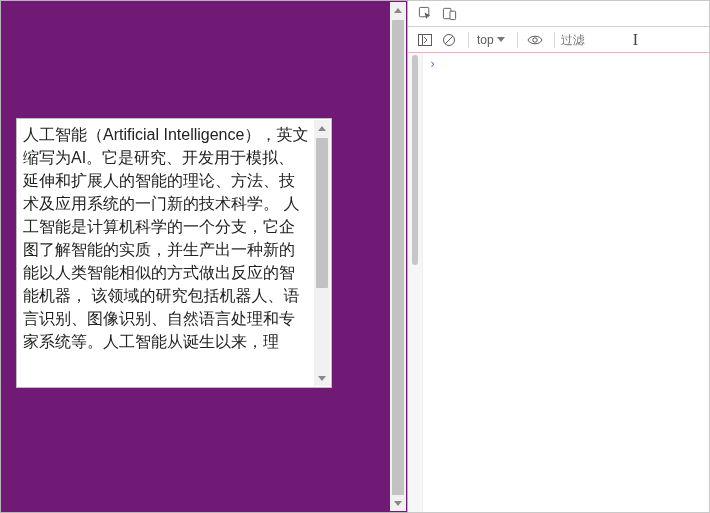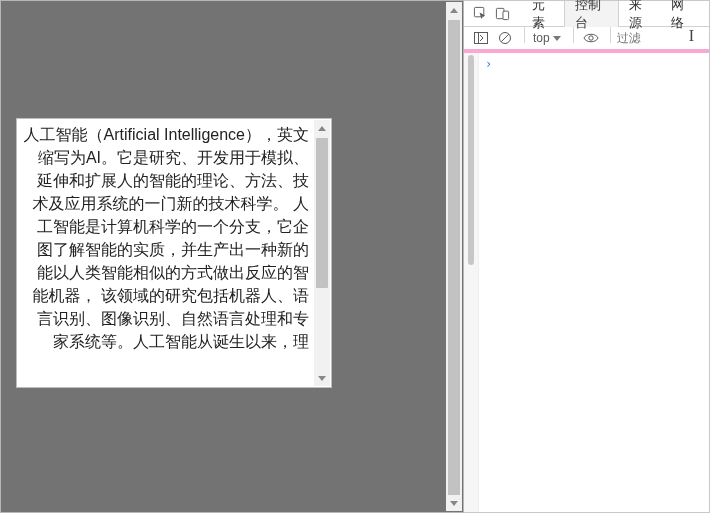--- a/index.html
+++ b/index.html
@@ -1,26 +1,25 @@
 <!DOCTYPE html>
 <html><head>
 <meta charset="utf-8">
 <style>
   * { box-sizing: border-box; margin: 0; padding: 0; }
   html, body { width: 710px; height: 513px; overflow: hidden; font-family: Arial, "Microsoft YaHei", sans-serif; }
   body { display: flex; background: #fff; }
 
   
   .viewport {
-    width: 464px;
+    width: 408px;
     height: 513px;
     border: 1px solid #b6b6b6;
     position: relative;
-    background: #737373;
-    text-align: right;
+    background: #701a75;
   }
   .viewport-scrollbar {
     position: absolute;
     top: 1px; right: 1px; bottom: 1px;
     width: 16px;
     background: #f1f1f1;
   }
   .vs-btn {
     position: absolute;
     left: 0; right: 0;
@@ -124,22 +123,23 @@
     cursor: default;
   }
   .tab.active {
     background: #f3f3f3;
     border-left: 1px solid #d1d1d1;
     border-right: 1px solid #d1d1d1;
   }
 
   .dt-row2 {
     height: 26px;
-    border-bottom: 4px solid #f9a8d4;
-    display: flex;
+    border-bottom: 1px solid #f9a8d4;
+    display: flex;
+    align-items: center;
     padding: 0 6px;
   }
   .context-sel {
     display: flex;
     align-items: center;
     color: #5a5a5a;
     margin: 0 6px 0 2px;
     font-size: 12px;
   }
   .context-sel .caret {
@@ -234,26 +234,20 @@
           <rect x="1.5" y="1.5" width="10" height="10" rx="1"></rect>
           <path d="M7 7 L13 10 L10 11 L9 14 Z" fill="#5a5a5a" stroke="none"></path>
         </svg>
     </span>
     <span class="dt-ico">
       <svg width="15" height="15" viewBox="0 0 16 16">
           <rect x="1.5" y="2.5" width="8" height="11" rx="1"></rect>
           <rect x="8.5" y="5.5" width="6" height="9" rx="1" fill="#fff"></rect>
         </svg>
     </span>
-    <div class="tabs">
-      <div class="tab">元素</div>
-      <div class="tab active">控制台</div>
-      <div class="tab">来源</div>
-      <div class="tab">网络</div>
-    </div>
   </div>
 
   <div class="dt-row2">
     <span class="dt-ico">
       <svg width="14" height="12" viewBox="0 0 14 12">
           <rect x="0.5" y="0.5" width="13" height="11"></rect>
           <line x1="4.5" y1="0.5" x2="4.5" y2="11.5"></line>
           <path d="M6 3 L9 6 L6 9"></path>
         </svg>
     </span>

